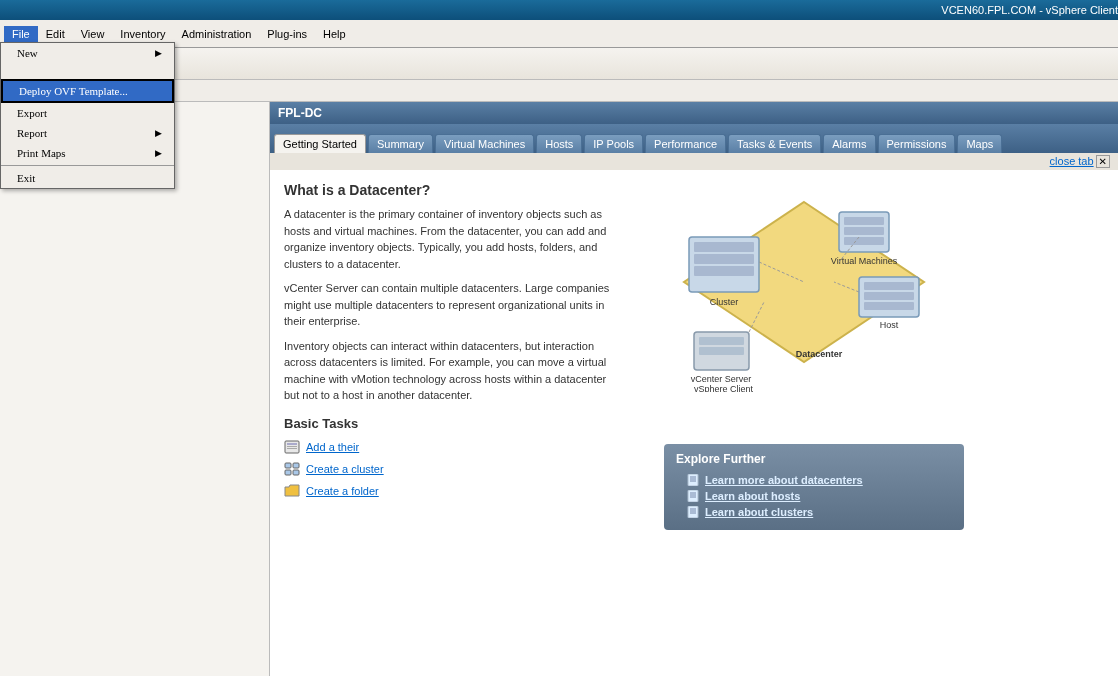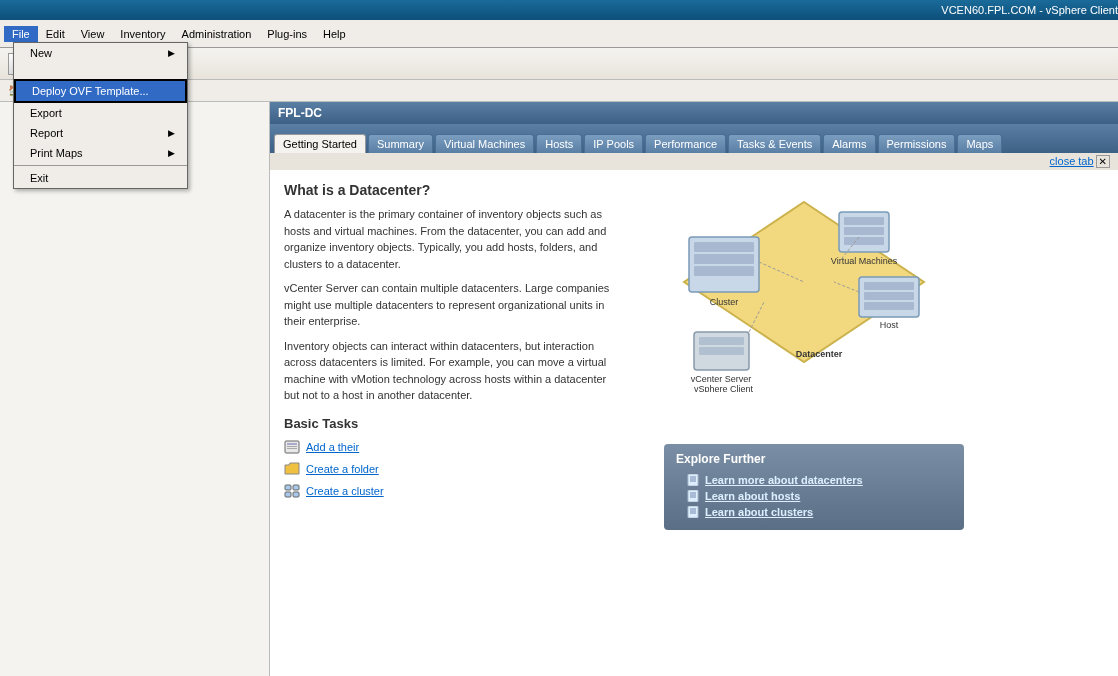--- a/index.html
+++ b/index.html
@@ -32,26 +32,27 @@
       cursor: pointer;
       font-size: 11px;
       color: #000;
     }
     .menu-item.active { background: #316ac5; color: white; }
 
     
     #file-dropdown {
       position: absolute;
       top: 22px;
-      left: 13px;
+      left: 0;
       background: #f0ede8;
       border: 1px solid #666;
       min-width: 175px;
       z-index: 200;
       box-shadow: 2px 2px 4px rgba(0,0,0,0.3);
+      font-family: Liberation Serif, serif;
     }
     .dropdown-item {
       padding: 4px 12px 4px 16px;
       cursor: pointer;
       font-size: 11px;
       color: #000;
       display: flex;
       align-items: center;
       justify-content: space-between;
     }
@@ -361,33 +362,33 @@
               <rect x="1" y="2" width="14" height="12" rx="1" fill="#e8e8e8" stroke="#666" stroke-width="1"></rect>
               <rect x="3" y="4" width="10" height="2" fill="#aac"></rect>
               <rect x="3" y="7" width="10" height="1" fill="#aaa"></rect>
               <rect x="3" y="9" width="10" height="1" fill="#aaa"></rect>
             </svg>
             <span class="task-link">Add a their</span>
           </div>
 
           <div class="task-item">
             <svg class="task-icon" viewBox="0 0 16 16">
-              <path d="M1,4 L5,4 L6,2 L15,2 L15,13 L1,13 Z" fill="#f0c040" stroke="#888" stroke-width="1"></path>
-            </svg>
-            <span class="task-link">Create a folder</span>
-          </div>
-
-          <div class="task-item">
-            <svg class="task-icon" viewBox="0 0 16 16">
               <rect x="1" y="2" width="6" height="5" rx="1" fill="#aac8e8" stroke="#666" stroke-width="1"></rect>
               <rect x="9" y="2" width="6" height="5" rx="1" fill="#aac8e8" stroke="#666" stroke-width="1"></rect>
               <rect x="1" y="9" width="6" height="5" rx="1" fill="#aac8e8" stroke="#666" stroke-width="1"></rect>
               <rect x="9" y="9" width="6" height="5" rx="1" fill="#aac8e8" stroke="#666" stroke-width="1"></rect>
             </svg>
             <span class="task-link">Create a cluster</span>
+          </div>
+
+          <div class="task-item">
+            <svg class="task-icon" viewBox="0 0 16 16">
+              <path d="M1,4 L5,4 L6,2 L15,2 L15,13 L1,13 Z" fill="#f0c040" stroke="#888" stroke-width="1"></path>
+            </svg>
+            <span class="task-link">Create a folder</span>
           </div>
         </div>
 
         <div class="right-content">
           
           <svg class="dc-diagram" viewBox="0 0 280 210">
 
             <polygon points="140,20 260,100 140,180 20,100" fill="#f0d060" stroke="#c0a020" stroke-width="2" opacity="0.8"></polygon>
 
             <rect x="25" y="55" width="70" height="55" rx="3" fill="#c8d8e8" stroke="#7a9ab8" stroke-width="1.5"></rect>

